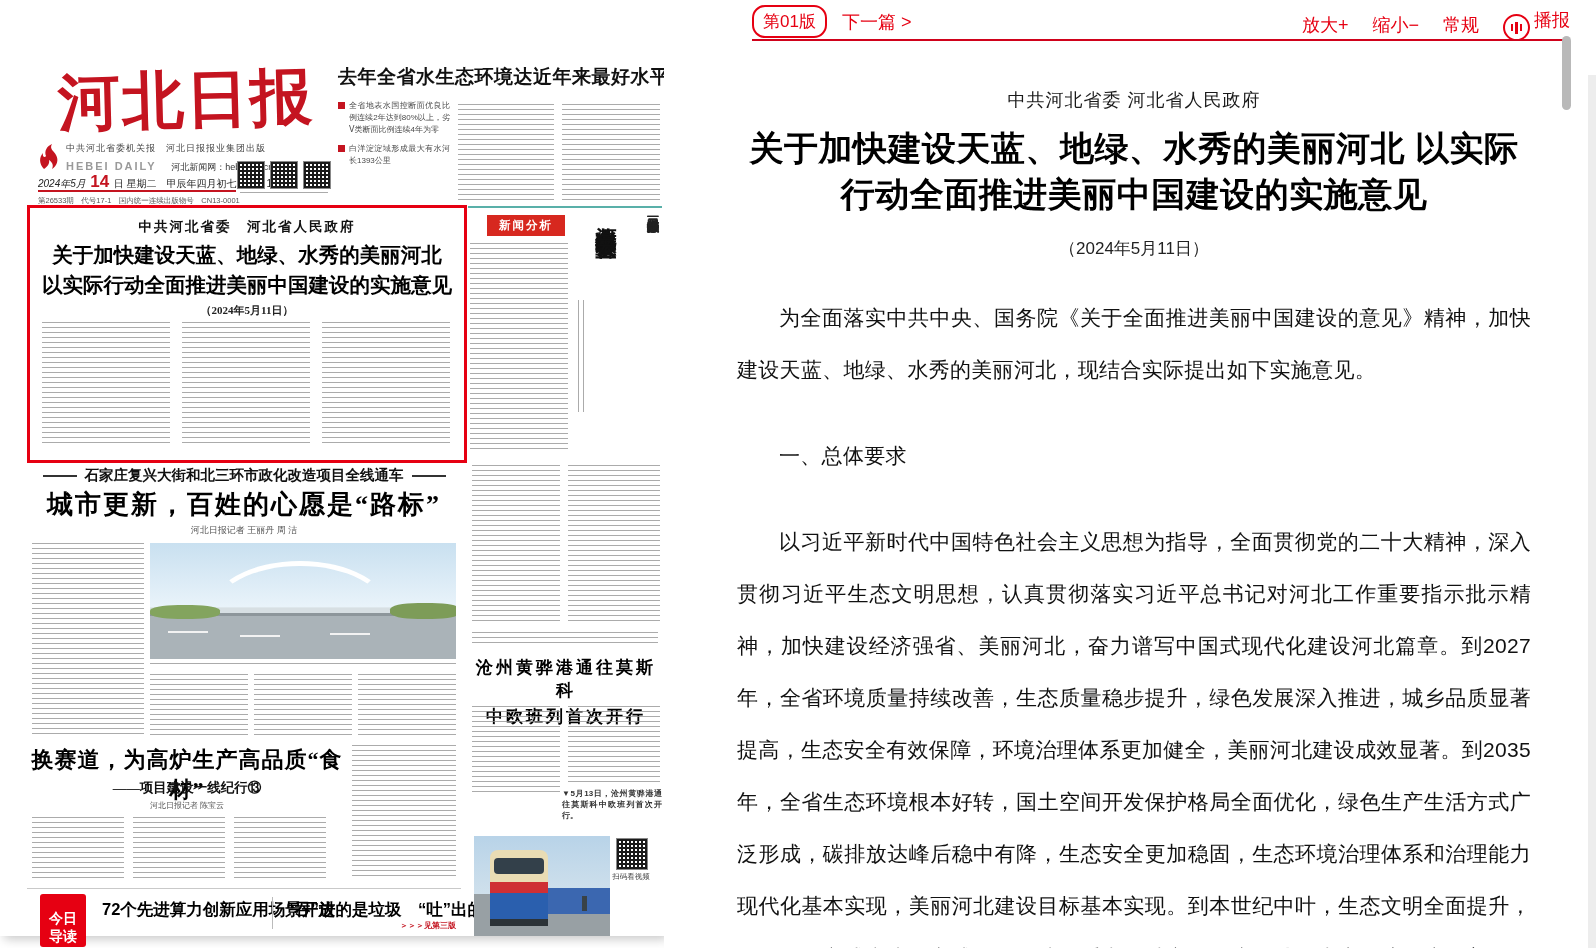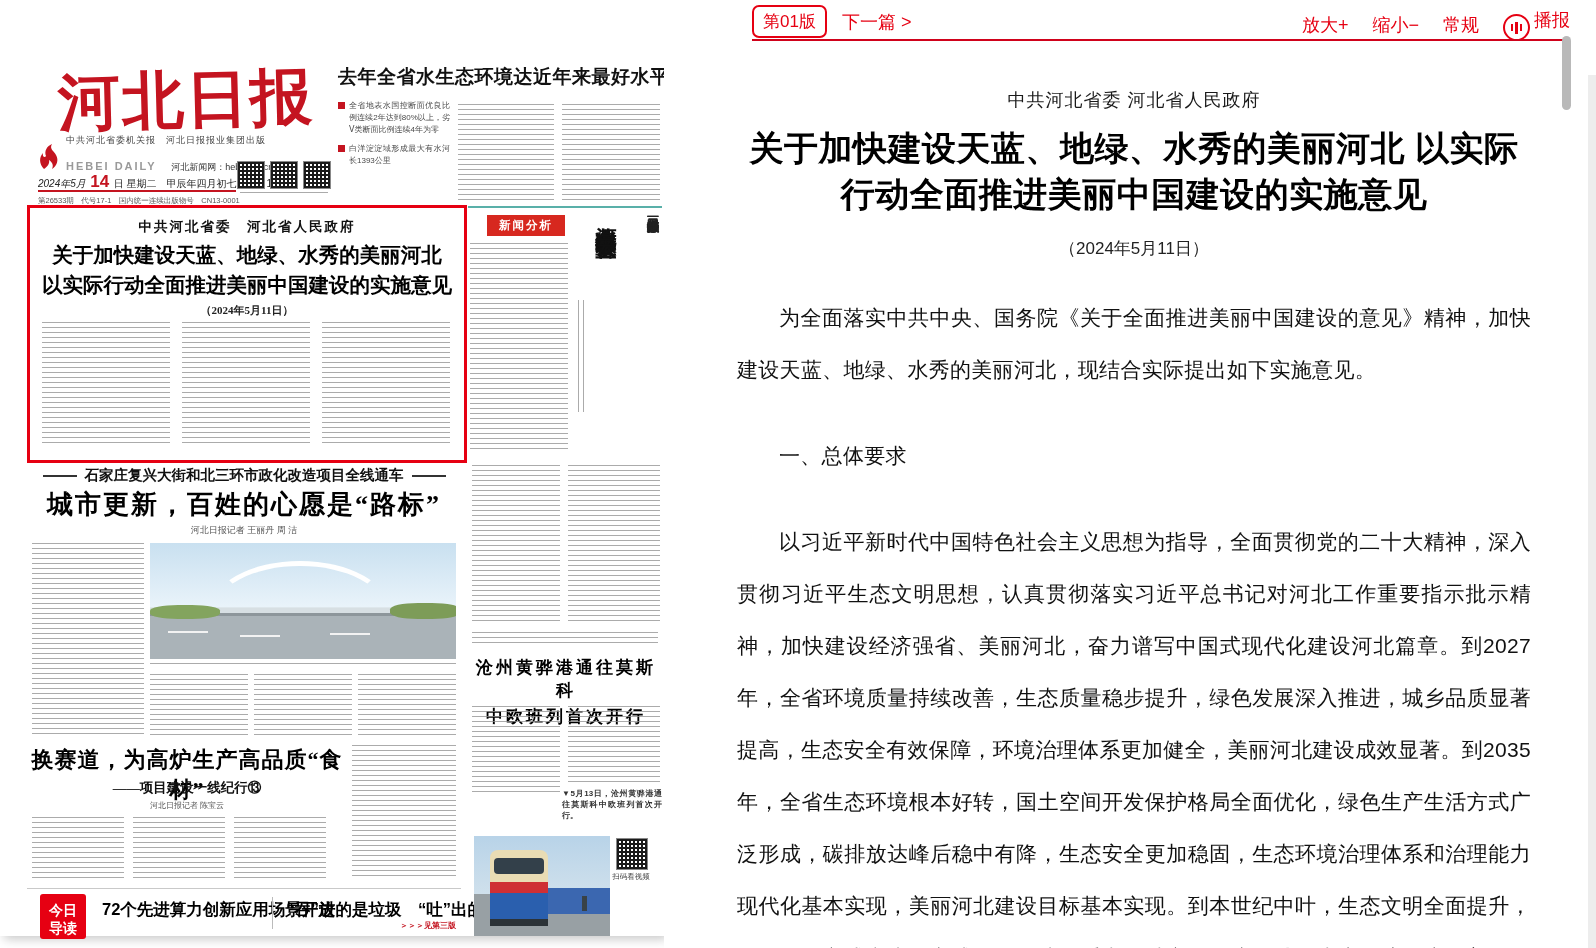--- a/index.html
+++ b/index.html
@@ -21,21 +21,21 @@
       border:1px solid #888;}
   .mast-title{font-family:"Liberation Serif","DejaVu Serif",serif;font-weight:900;color:#c41420;
       font-size:62px;letter-spacing:2px;transform:rotate(-1.5deg);white-space:nowrap;}
   .vert{writing-mode:vertical-rl;text-orientation:upright;}
   .bullet-item{display:flex;gap:4px;margin-bottom:7px;}
   .bullet-sq{width:7px;height:7px;background:#c41420;flex:none;margin-top:2px;}
   .bullet-tx{font-size:8px;line-height:12px;color:#4a4a4a;text-align:justify;}
   .center{text-align:center;}
   
   .rpanel{position:absolute;left:664px;top:0;width:932px;height:948px;background:#fff;}
-  .badge{position:absolute;left:88px;top:5px;border:2px solid #e60012;border-radius:7px;
+  .badge{position:absolute;left:88px;top:5px;border:2px solid #e60012;border-radius:13px;
          color:#e60012;font-size:17px;padding:3px 9px;background:#fff;cursor:pointer;}
   .tool{font-size:18px;color:#e60012;cursor:pointer;white-space:nowrap;}
   .toolgroup{position:absolute;right:26px;top:8px;display:flex;gap:24px;align-items:center;}
   .bicon{width:23px;height:23px;border:2px solid #e60012;border-radius:50%;display:inline-flex;
          align-items:center;justify-content:center;gap:2px;vertical-align:-5px;margin-right:4px;}
   .bicon i{display:block;width:2.5px;background:#e60012;}
   .article{position:absolute;left:73px;top:0;width:794px;}
   .org{margin-top:88px;font-size:18px;color:#1a1a1a;text-align:center;letter-spacing:1px;}
   .title{margin-top:13px;font-size:34px;line-height:46px;font-weight:900;color:#000;
          text-align:center;letter-spacing:.5px;}
@@ -55,21 +55,21 @@
 </style>
 </head>
 <body>
 
 <div class="paper">
 
   <div class="abs mast-title" style="left:58px;top:58px;">河北日报</div>
   <svg class="abs" style="left:38px;top:144px;" width="22" height="26" viewBox="0 0 22 26">
     <path d="M6 25 C1 20 1 13 5 9 C4 13 7 14 8 12 C6 7 9 2 14 0 C11 5 16 7 18 11 C21 16 19 22 14 25 C16 21 14 18 11 16 C12 20 9 23 6 25 Z" fill="#c41420"></path>
   </svg>
-  <div class="abs" style="left:66px;top:134px;font-size:9px;color:#444;letter-spacing:1px;">中共河北省委机关报　河北日报报业集团出版</div>
+  <div class="abs" style="left:66px;top:142px;font-size:9px;color:#444;letter-spacing:1px;">中共河北省委机关报　河北日报报业集团出版</div>
   <div class="abs" style="left:66px;top:156px;white-space:nowrap;">
     <span style="font-size:11px;font-weight:700;color:#9a9a9a;letter-spacing:2px;">HEBEI DAILY</span>
     <span style="font-size:9px;color:#333;margin-left:10px;">河北新闻网：hebnews.cn</span>
   </div>
   <div class="abs" style="left:38px;top:172px;white-space:nowrap;color:#222;">
     <span style="font-size:10px;font-style:italic;">2024年5月</span>
     <span style="font-size:17px;font-weight:900;color:#c41420;">14</span>
     <span style="font-size:10px;">日 星期二　甲辰年四月初七　今日12版</span>
   </div>
   <div class="abs" style="left:38px;top:190px;width:198px;height:2px;background:#c41420;"></div>
@@ -140,21 +140,21 @@
   <div class="abs center serif" style="left:27px;top:745px;width:320px;font-size:22px;font-weight:900;color:#000;letter-spacing:1px;">换赛道，为高炉生产高品质“食材”</div>
   <div class="abs center serif" style="left:27px;top:779px;width:320px;font-size:13.5px;font-weight:800;color:#111;">——项目建设一线纪行⑬</div>
   <div class="abs center" style="left:27px;top:800px;width:320px;font-size:8px;color:#555;">河北日报记者 陈宝云</div>
   <div class="abs mt" style="left:32px;top:817px;width:92px;height:62px;"></div>
   <div class="abs mt" style="left:133px;top:817px;width:92px;height:62px;"></div>
   <div class="abs mt" style="left:234px;top:817px;width:92px;height:62px;"></div>
   <div class="abs mt" style="left:352px;top:745px;width:104px;height:134px;"></div>
 
   <div class="abs hairline" style="left:27px;top:888px;width:434px;height:1px;"></div>
   <div class="abs" style="left:40px;top:894px;width:46px;height:38px;background:#e60012;color:#fff;border-radius:3px;
-       font-size:14px;font-weight:800;line-height:18px;text-align:center;padding-top:7px;">
+       font-size:14px;font-weight:800;line-height:18px;text-align:center;padding-top:15px;">
     <div>今日</div>
     <div>导读</div>
   </div>
   <div class="abs" style="left:102px;top:899px;font-size:16.5px;font-weight:900;color:#000;white-space:nowrap;">72个先进算力创新应用场景开放</div>
   <div class="abs" style="left:208px;top:963px;font-size:8px;font-weight:400;color:#c41420;">＞＞＞见第二版</div>
   <div class="abs" style="left:272px;top:897px;width:1px;height:32px;background:#bbb;"></div>
   <div class="abs" style="left:286px;top:899px;font-size:16.5px;font-weight:900;color:#000;white-space:nowrap;">“吞”进的是垃圾　“吐”出的是电能</div>
   <div class="abs" style="left:400px;top:920px;font-size:8px;font-weight:700;color:#c41420;">＞＞＞见第三版</div>
 
   <div class="abs center serif" style="left:470px;top:656px;width:192px;font-size:17px;font-weight:900;color:#000;letter-spacing:3px;">

